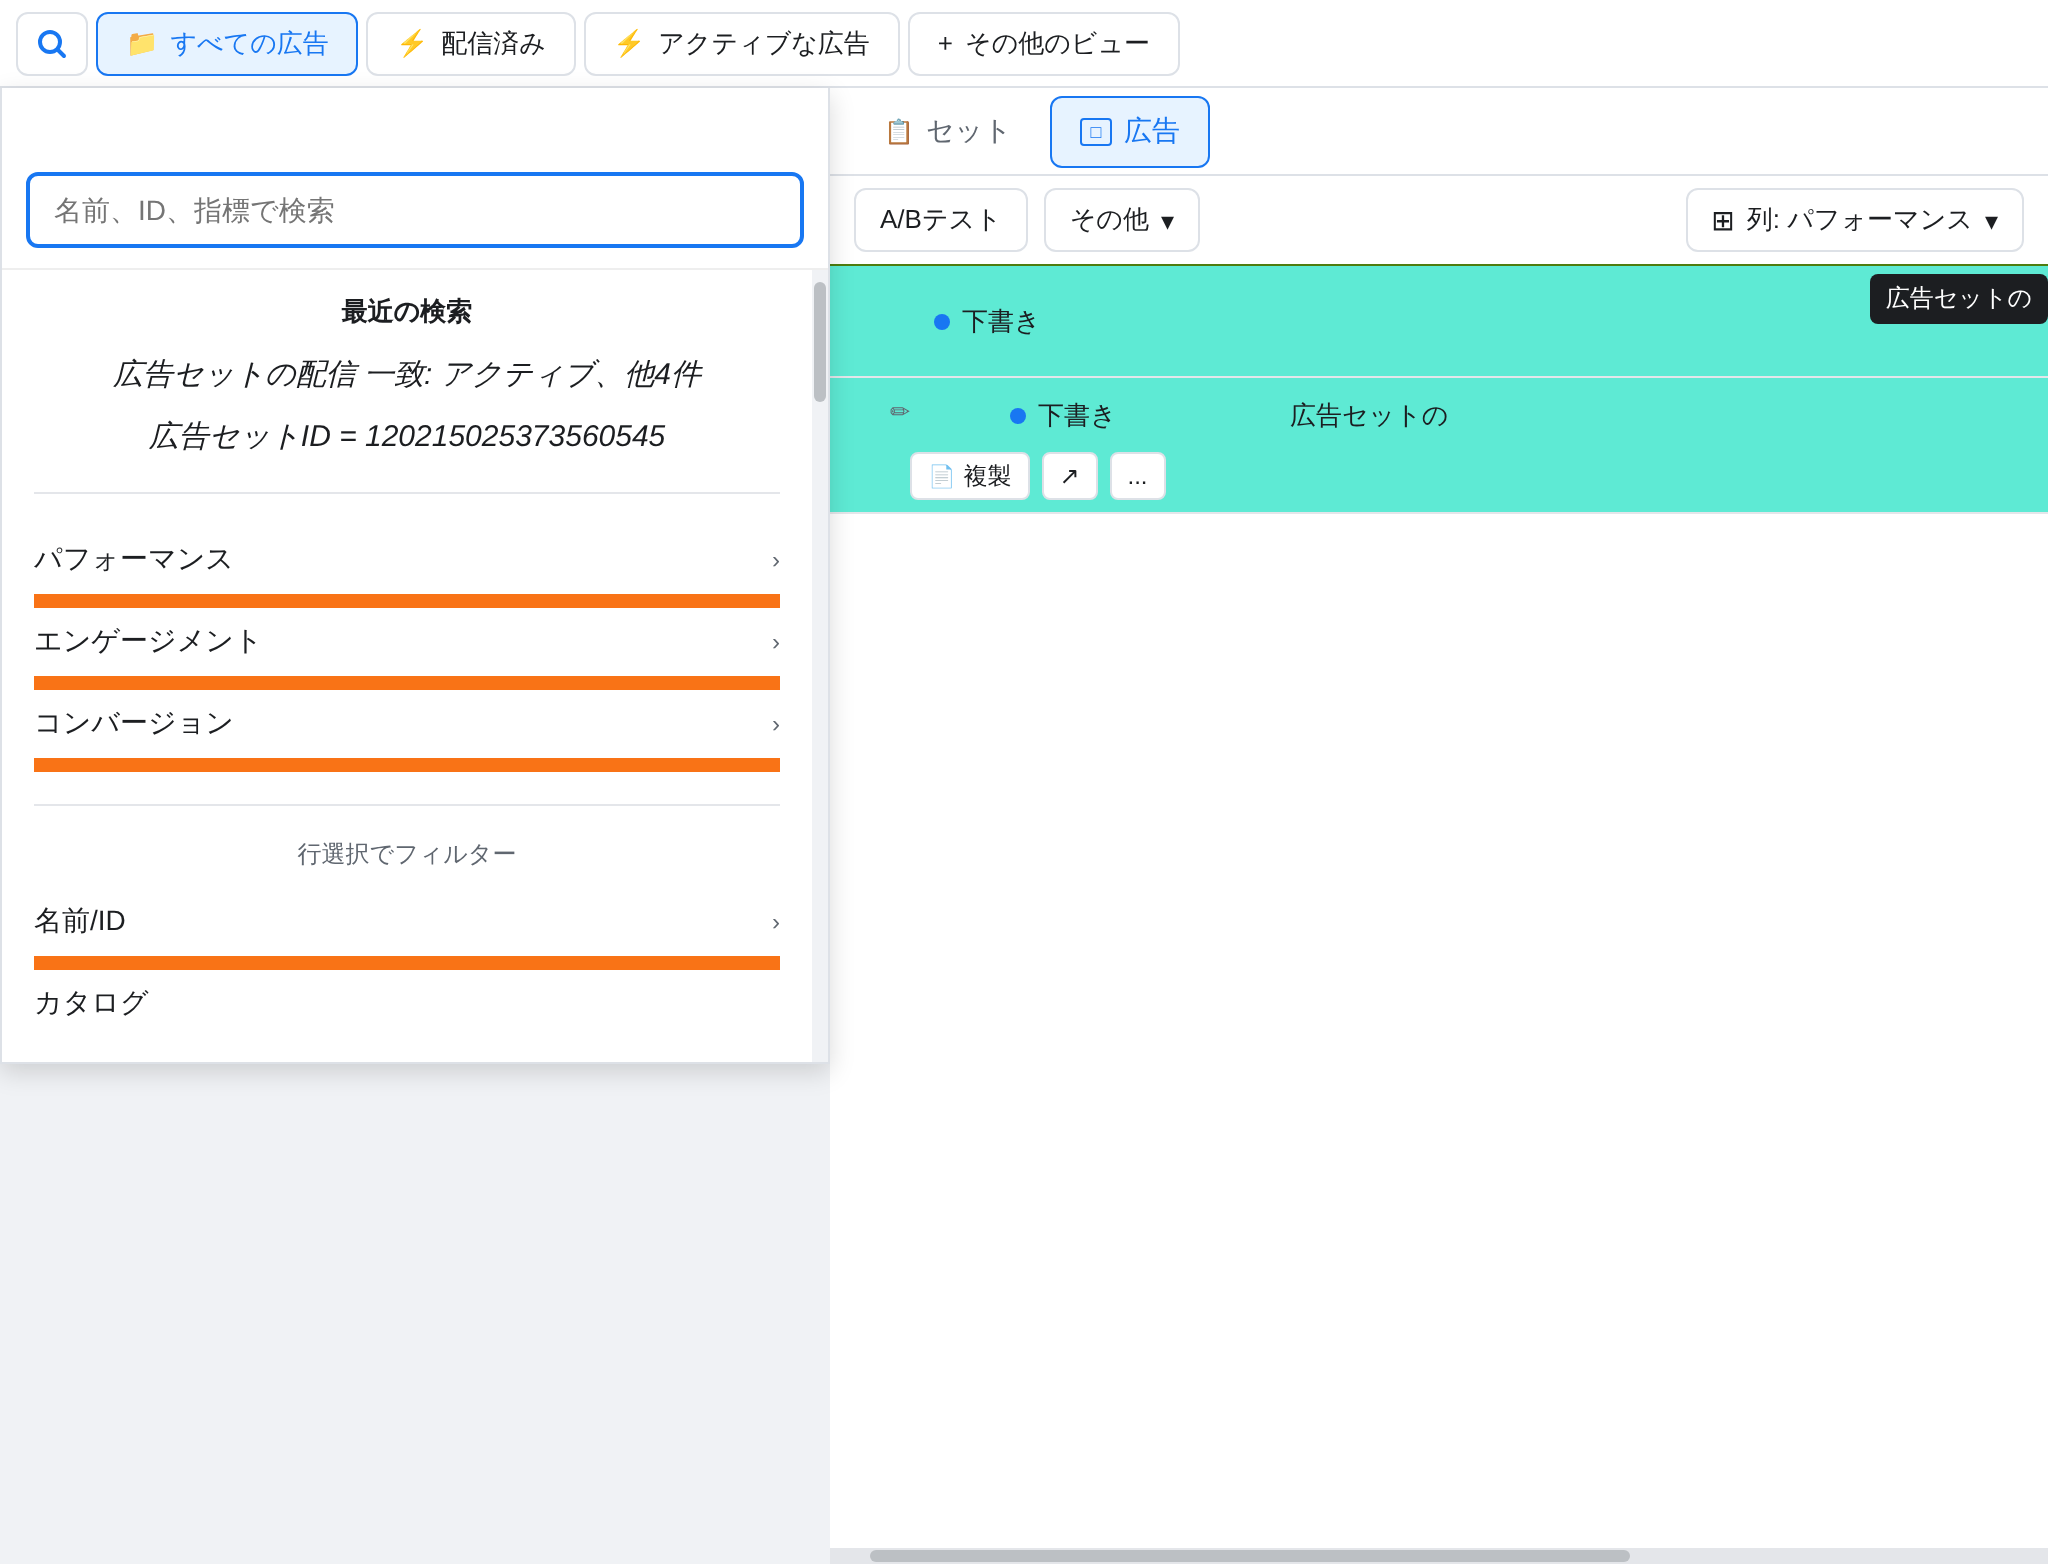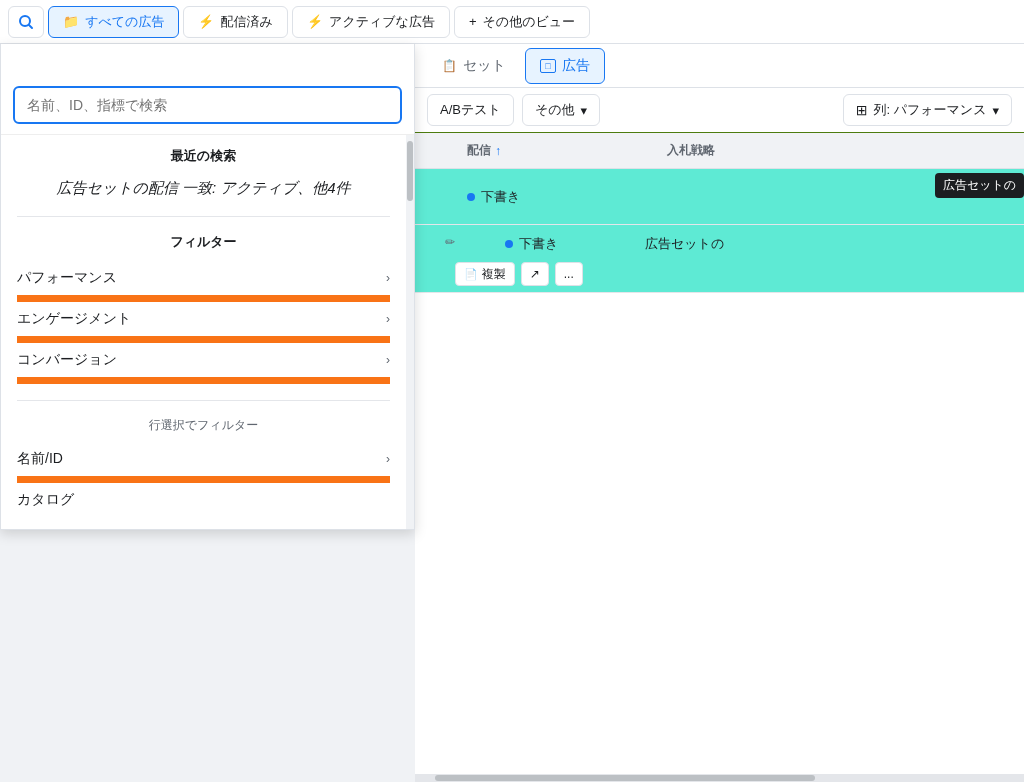--- a/index.html
+++ b/index.html
@@ -430,24 +430,24 @@
     <div class="search-input-container">
       <input class="search-input" type="text" placeholder="名前、ID、指標で検索" style="">
     </div>
 
     <div class="dropdown-body">
       <div class="dropdown-content">
 
         <div class="section-title">最近の検索</div>
 
         <div class="recent-search-item">広告セットの配信 一致: アクティブ、他4件</div>
+        <div class="recent-search-item">広告セットID = 120215025373560545</div>
 
         <div class="divider"></div>
 
-        <div class="filter-section-title">フィルター</div>
 
         <div class="filter-item">
           <span>パフォーマンス</span>
           <span class="chevron">›</span>
         </div>
 
         <div class="filter-item">
           <span>エンゲージメント</span>
           <span class="chevron">›</span>
         </div>
@@ -502,29 +502,20 @@
       </button>
       <button class="cols-btn">
         <span style="font-size:14px;">⊞</span>
         <span>列: パフォーマンス</span>
         <span>▾</span>
       </button>
     </div>
 
     <div class="table-area">
 
-      <div class="table-header">
-        <div class="th-delivery">
-          <span>配信</span>
-          <span class="sort-arrow">↑</span>
-        </div>
-        <div class="th-bid">
-          <span>入札戦略</span>
-        </div>
-      </div>
 
       <div class="table-row highlighted" style="height: 56px;">
         <div class="delivery-status" style="margin-left: 40px;">
           <span class="status-dot draft"></span>
           <span>下書き</span>
         </div>
 
         <div class="bid-tooltip" style="top:4px; right:0;">
           <span>広告セットの</span>
         </div>

